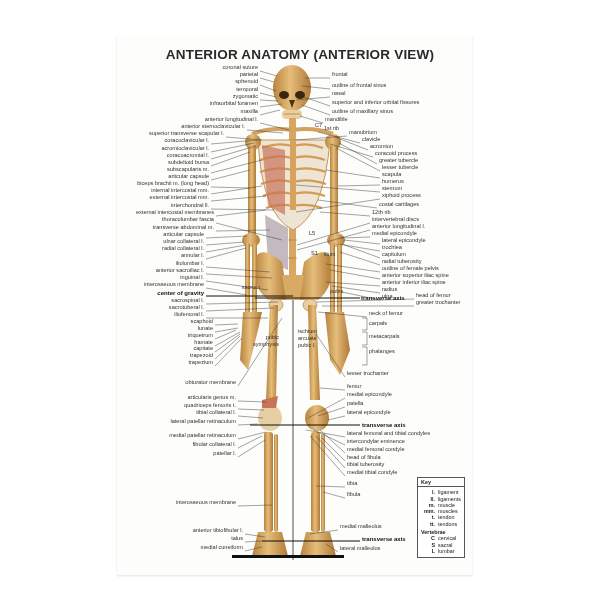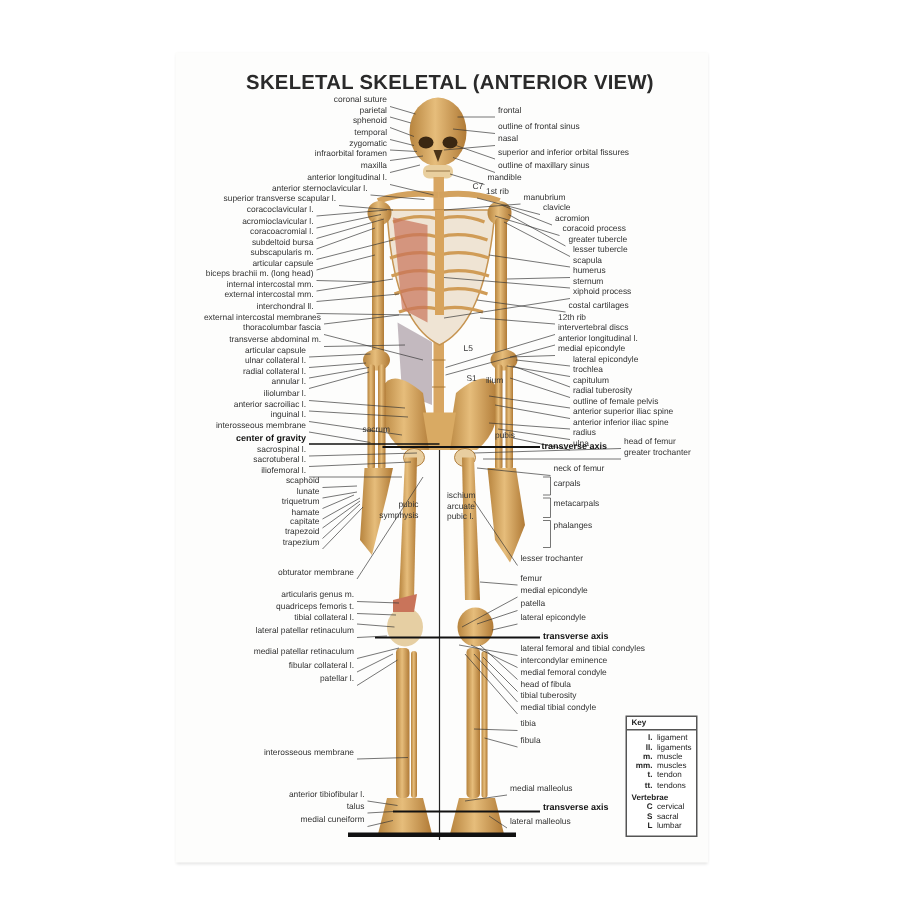--- a/index.html
+++ b/index.html
@@ -13,21 +13,21 @@
   .key { position:absolute; left:417px; top:477px; width:48px; height:81px; border:1px solid #555; background:#fff; font-size:5.4px; line-height:6.3px; color:#222; padding:2px 3px; box-sizing:border-box; }
   .key .h { font-weight:bold; border-bottom:1px solid #555; margin:-2px -3px 2px -3px; padding:1px 3px; }
   .key .row { display:flex; }
   .key .ab { width:14px; text-align:right; font-weight:bold; margin-right:3px; }
   .key .vh { font-weight:bold; margin-top:2px; }
 </style>
 </head>
 <body>
 
 <div class="poster"></div>
-<div class="title">SKELETAL SKELETAL (ANTERIOR VIEW)</div>
+<div class="title">ANTERIOR ANATOMY (ANTERIOR VIEW)</div>
 
 <svg class="fig" width="600" height="600" viewBox="0 0 600 600">
   <defs>
     <linearGradient id="bone" x1="0" x2="1">
       <stop offset="0" stop-color="#b7843e"></stop>
       <stop offset="0.45" stop-color="#e6bd7b"></stop>
       <stop offset="1" stop-color="#b07a36"></stop>
     </linearGradient>
   </defs>
 

